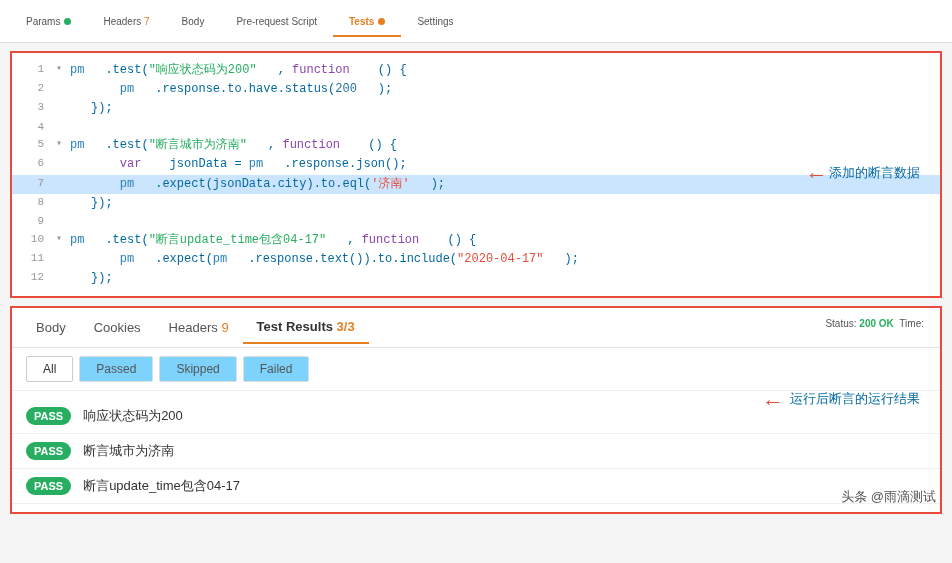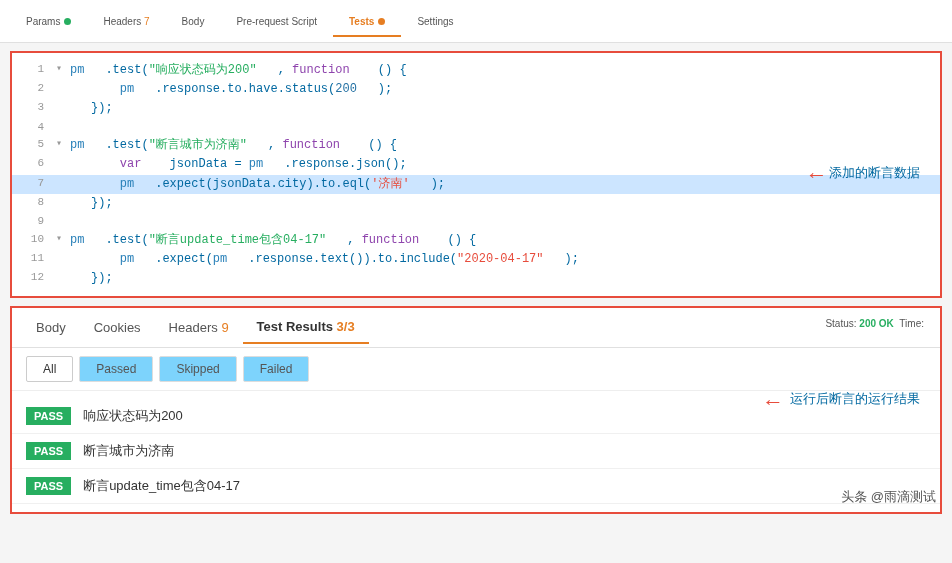--- a/index.html
+++ b/index.html
@@ -190,21 +190,21 @@
       padding: 8px 14px;
       border-bottom: 1px solid #f0f0f0;
       gap: 12px;
     }
     .pass-badge {
       background: #27ae60;
       color: #fff;
       font-size: 11px;
       font-weight: 700;
       padding: 3px 8px;
-      border-radius: 0;
+      border-radius: 9px;
       min-width: 44px;
       text-align: center;
     }
     .test-label {
       color: #333;
       font-size: 13px;
     }
 
     
     .resp-annotation-container {

